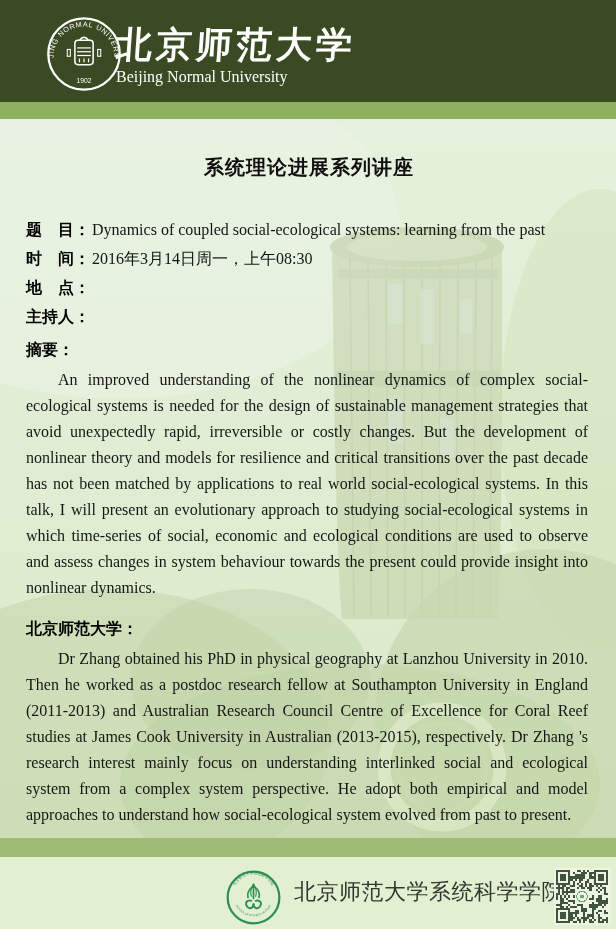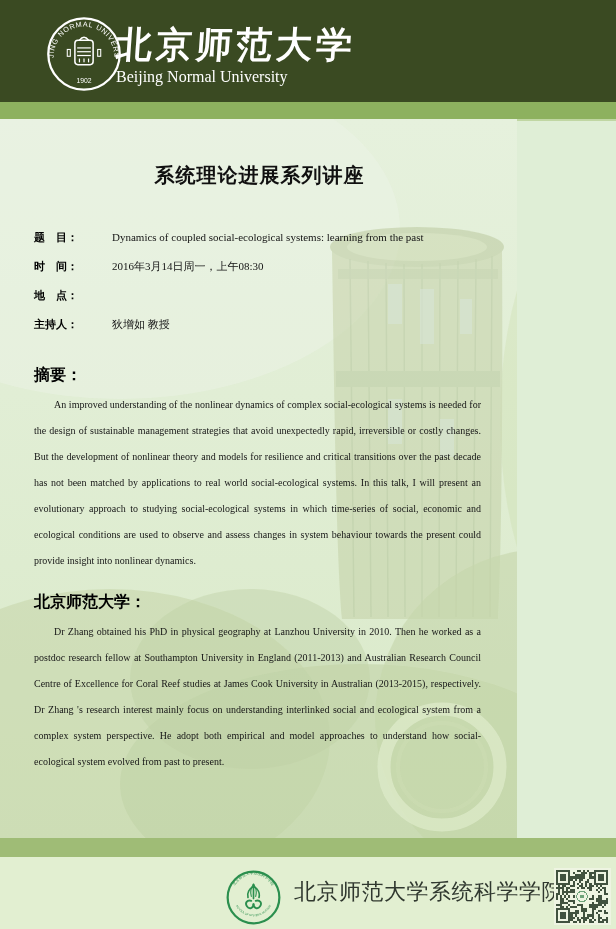--- a/index.html
+++ b/index.html
@@ -15,44 +15,44 @@
   .uni-cn{
     font-family:"Liberation Serif",serif;font-weight:700;font-size:36px;
     color:#ffffff;letter-spacing:4px;line-height:42px;transform:skewX(-4deg);
   }
   .uni-en{font-family:"Liberation Serif",serif;font-size:16px;color:#ffffff;line-height:18px;margin-top:2px;}
   .band{position:absolute;left:0;width:616px;}
   .band-top{top:102px;height:17px;background:#8db15f;border-bottom:2px solid #c0d6a3;}
   .band-bottom{top:838px;height:19px;background:#9fbc76;}
   
   .content{
-    position:absolute;top:119px;left:0;width:517px;height:719px;
-    padding:12px;box-sizing:border-box;overflow:hidden;
+    position:absolute;top:119px;left:0;width:616px;height:719px;
+    padding:4px;box-sizing:border-box;overflow:hidden;
     background:linear-gradient(#e6f1dd, #d9e9c8);
   }
   .wm{position:absolute;top:0;left:0;width:616px;height:719px;z-index:0;pointer-events:none;}
   .inner{position:relative;z-index:1;padding:0 20px 0 22px;}
   .title{
     margin:30px 0 0 0;text-align:center;
     font-family:"Liberation Sans",sans-serif;font-weight:700;
     font-size:20px;color:#101010;line-height:28px;letter-spacing:1px;
   }
   .info{margin-top:34px;}
-  .info-row{display:flex;line-height:29px;font-size:11px;gap:32px;}
+  .info-row{display:flex;line-height:29px;font-size:16px;}
   .lbl{
     font-family:"Liberation Sans",sans-serif;font-weight:700;color:#000;
     white-space:pre;flex:0 0 auto;margin-right:2px;
   }
   .val{font-family:"Liberation Serif",serif;color:#141414;white-space:nowrap;}
   .sec-h{
-    margin:24px 0 0 0;font-family:"Liberation Sans",sans-serif;font-weight:700;
+    margin:7px 0 0 0;font-family:"Liberation Sans",sans-serif;font-weight:700;
     font-size:16px;color:#000;line-height:24px;
   }
   .para{
-    margin:5px 4px 0 0;font-size:10px;line-height:26px;text-align:justify;
+    margin:5px 4px 0 0;font-size:16px;line-height:26px;text-align:justify;
     text-indent:2em;color:#161616;
   }
   .bio-h{margin-top:16px;}
   
   .ft{position:absolute;top:857px;left:0;width:616px;height:72px;background:#e2efd1;}
   .ft-seal{position:absolute;left:226px;top:13px;width:55px;height:55px;}
   .school{
     position:absolute;left:294px;top:20px;
     font-family:"Liberation Serif",serif;font-size:22px;color:#30382f;
     letter-spacing:0.5px;
@@ -147,21 +147,20 @@
         </div>
         <div class="info-row">
           <span class="lbl">时　间：</span>
           <span class="val">2016年3月14日周一，上午08:30</span>
         </div>
         <div class="info-row">
           <span class="lbl">地　点：</span>
         </div>
         <div class="info-row">
           <span class="lbl">主持人：</span>
-          <span class="val">狄增如 教授</span>
         </div>
       </div>
 
       <h2 class="sec-h">摘要：</h2>
       <p class="para">An improved understanding of the nonlinear dynamics of complex social-ecological systems is needed for the design of sustainable management strategies that avoid unexpectedly rapid, irreversible or costly changes. But the development of nonlinear theory and models for resilience and critical transitions over the past decade has not been matched by applications to real world social-ecological systems.  In this talk, I will present an evolutionary approach to studying social-ecological systems in which time-series of social, economic and ecological conditions are used to observe and assess changes in system behaviour towards the present could provide insight into nonlinear dynamics.</p>
 
       <h2 class="sec-h bio-h">北京师范大学：</h2>
       <p class="para">Dr Zhang obtained his PhD in physical geography at Lanzhou University in 2010. Then he worked as a postdoc research fellow at Southampton University in England (2011-2013) and Australian Research Council Centre of Excellence for Coral Reef studies at James Cook University in Australian (2013-2015), respectively. Dr Zhang 's research interest mainly focus on understanding interlinked social and ecological system from a complex system perspective. He adopt both empirical and model approaches to understand how social-ecological system evolved from past to present.</p>
     </div>
   </div>

